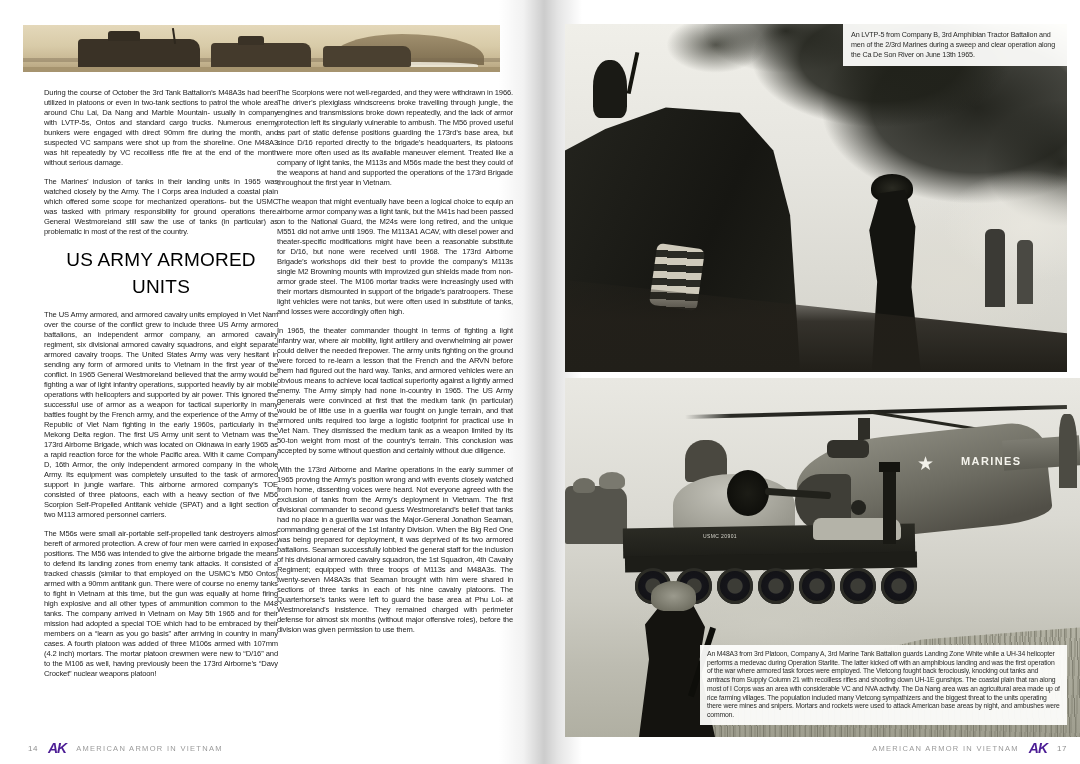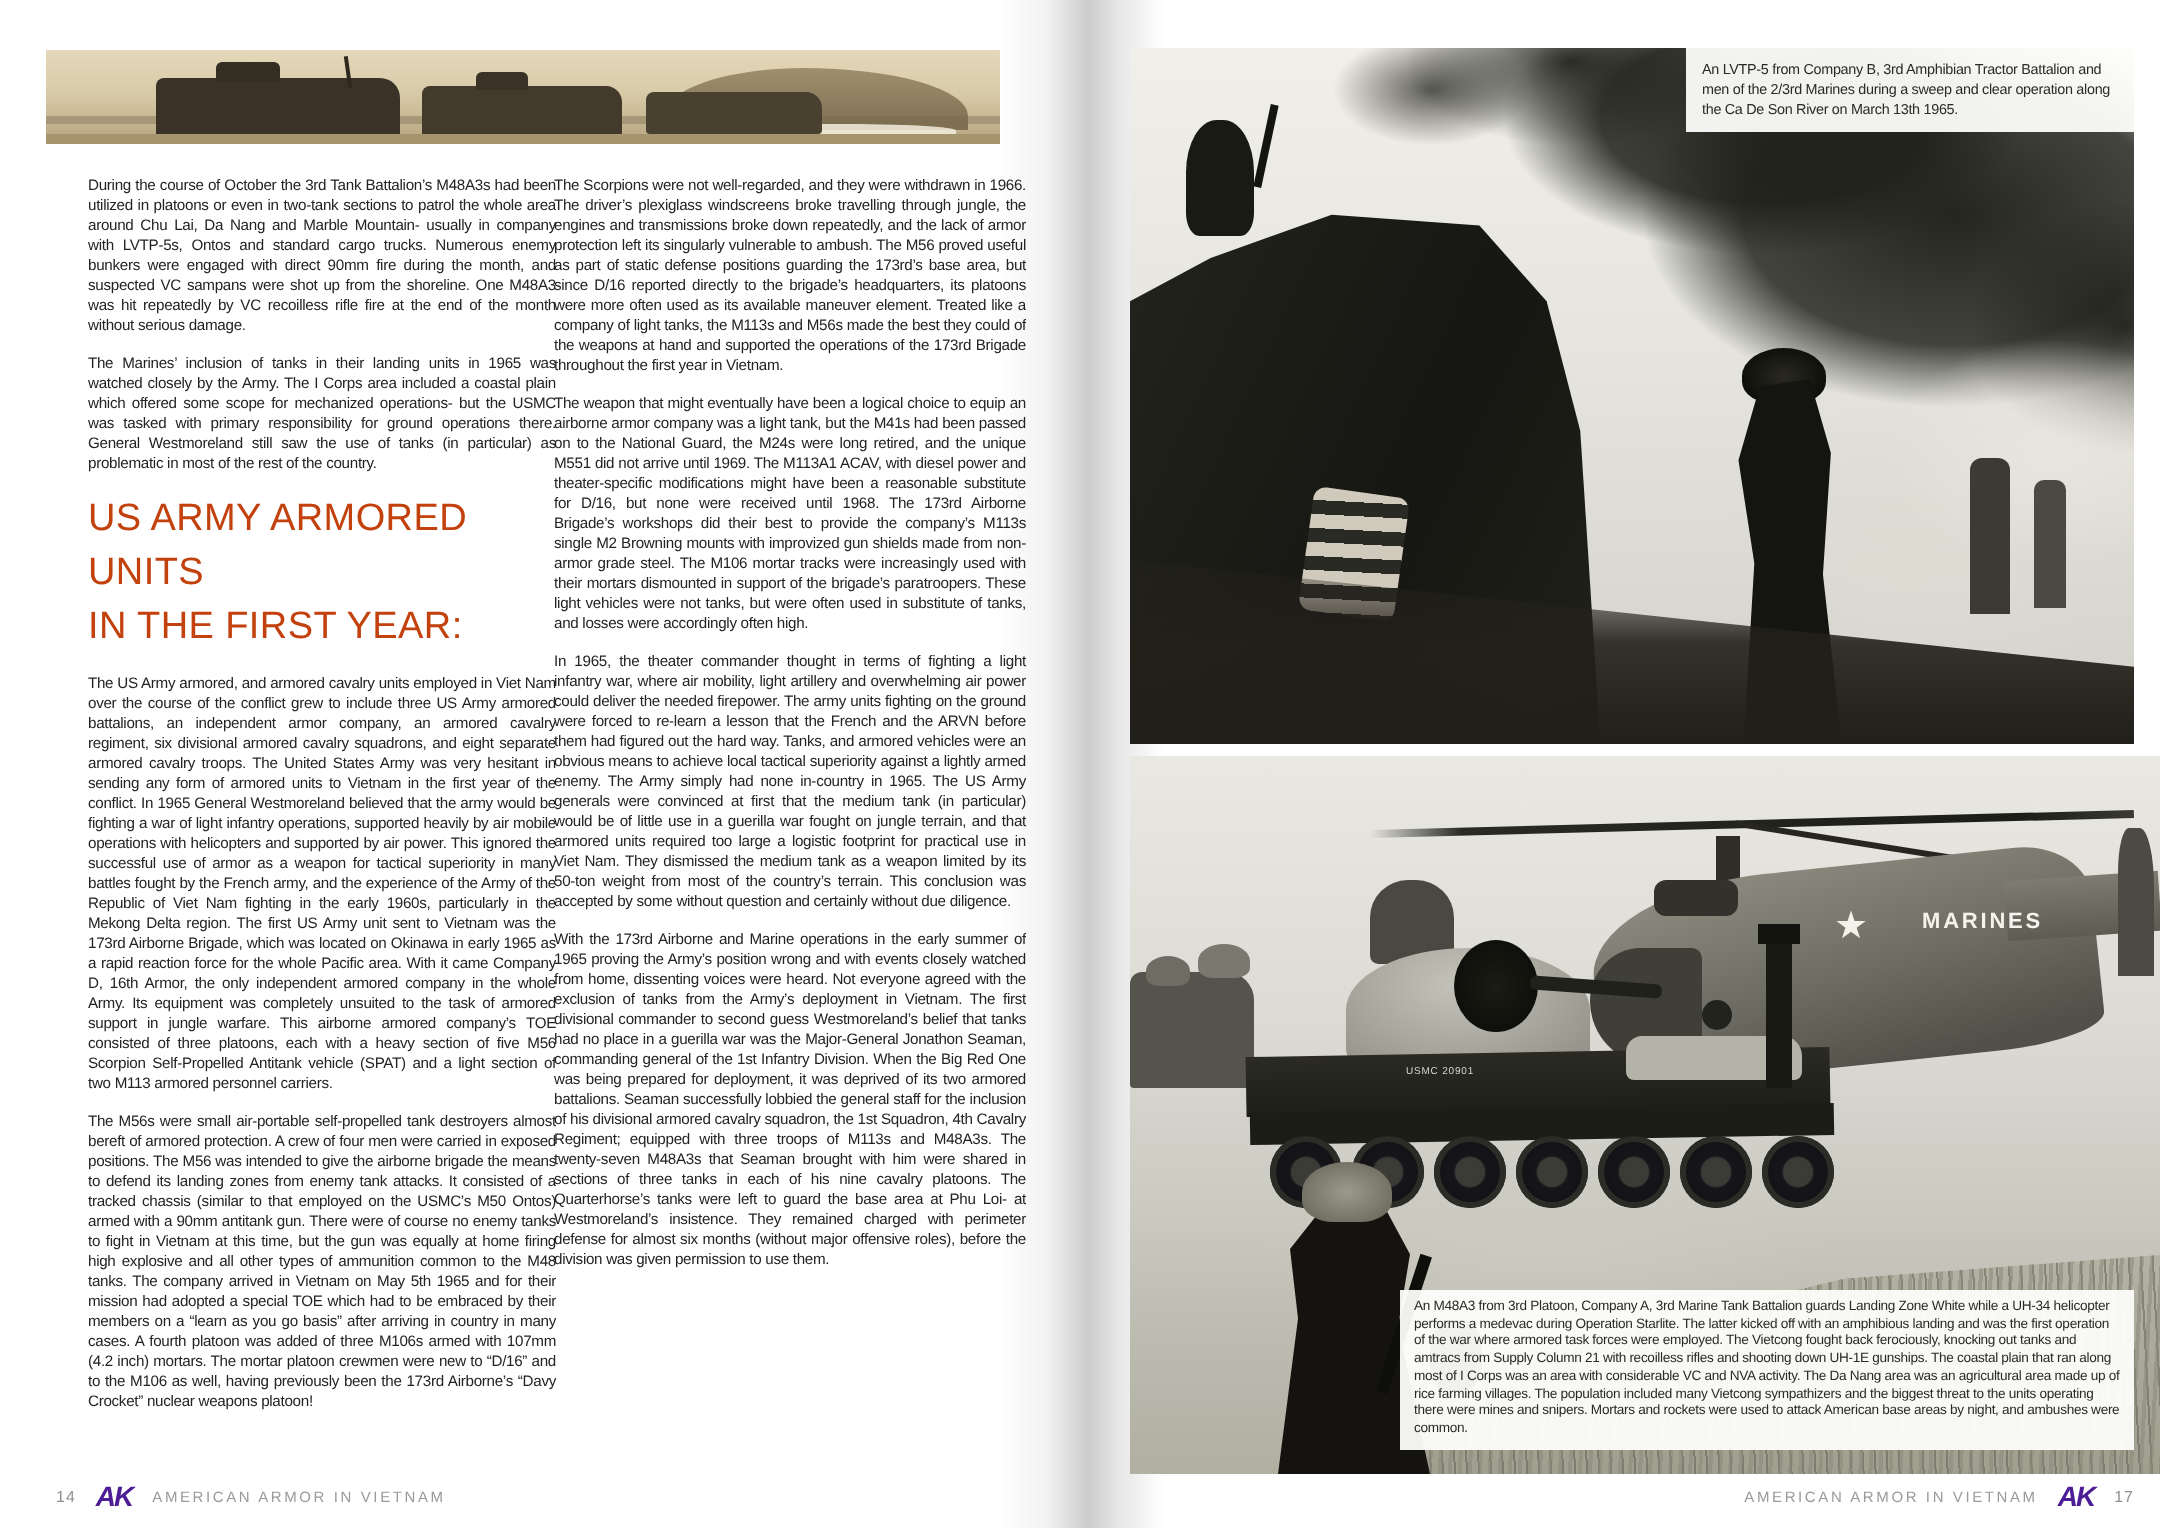--- a/index.html
+++ b/index.html
@@ -11,21 +11,21 @@
     background:linear-gradient(90deg, rgba(0,0,0,0) 0%, rgba(0,0,0,0.05) 30%, rgba(0,0,0,0.20) 55%, rgba(0,0,0,0.10) 72%, rgba(0,0,0,0) 100%); }
 
   
   .col { position:absolute; top:88px; height:648px; overflow:hidden;
     font-size:7.6px; line-height:10px; letter-spacing:-0.15px; color:#232323;
     text-align:justify; }
   .col p { margin:0 0 9px 0; }
   .col1 { left:44px; width:234px; }
   .col2 { left:277px; width:236px; }
   h2.section-heading { font-size:19px; line-height:27px; font-weight:400; letter-spacing:0.2px;
-    color:#c2410c; margin:4px 0 10px 0; text-align:left; }
+    color:#000000; margin:4px 0 10px 0; text-align:center; }
 
   
   .footer { position:absolute; bottom:8px; height:16px; display:flex; align-items:center; gap:10px;
     font-size:7.5px; letter-spacing:1.3px; color:#9a9a9a; }
   .footer-left { left:28px; }
   .footer-right { right:13px; flex-direction:row; }
   .ak-logo { font-style:italic; font-weight:bold; font-size:14px; letter-spacing:-1px; color:#4c1d95; }
   .page-num { font-size:8px; letter-spacing:0.5px; color:#8f8f8f; }
 
   
@@ -151,21 +151,20 @@
       <div class="pa-v3"></div>
       <div class="pa-ant"></div>
       <div class="pa-sand"></div>
     </div>
 
     <div class="col col1">
       <p>During the course of October the 3rd Tank Battalion’s M48A3s had been utilized in platoons or even in two-tank sections to patrol the whole area around Chu Lai, Da Nang and Marble Mountain- usually in company with LVTP-5s, Ontos and standard cargo trucks. Numerous enemy bunkers were engaged with direct 90mm fire during the month, and suspected VC sampans were shot up from the shoreline. One M48A3 was hit repeatedly by VC recoilless rifle fire at the end of the month without serious damage.</p>
       <p>The Marines’ inclusion of tanks in their landing units in 1965 was watched closely by the Army. The I Corps area included a coastal plain which offered some scope for mechanized operations- but the USMC was tasked with primary responsibility for ground operations there. General Westmoreland still saw the use of tanks (in particular) as problematic in most of the rest of the country.</p>
       <h2 class="section-heading">
         <span>US ARMY ARMORED UNITS</span><br>
-        <span>IN THE FIRST YEAR:</span>
       </h2>
       <p>The US Army armored, and armored cavalry units employed in Viet Nam over the course of the conflict grew to include three US Army armored battalions, an independent armor company, an armored cavalry regiment, six divisional armored cavalry squadrons, and eight separate armored cavalry troops. The United States Army was very hesitant in sending any form of armored units to Vietnam in the first year of the conflict. In 1965 General Westmoreland believed that the army would be fighting a war of light infantry operations, supported heavily by air mobile operations with helicopters and supported by air power. This ignored the successful use of armor as a weapon for tactical superiority in many battles fought by the French army, and the experience of the Army of the Republic of Viet Nam fighting in the early 1960s, particularly in the Mekong Delta region. The first US Army unit sent to Vietnam was the 173rd Airborne Brigade, which was located on Okinawa in early 1965 as a rapid reaction force for the whole Pacific area. With it came Company D, 16th Armor, the only independent armored company in the whole Army. Its equipment was completely unsuited to the task of armored support in jungle warfare. This airborne armored company’s TOE consisted of three platoons, each with a heavy section of five M56 Scorpion Self-Propelled Antitank vehicle (SPAT) and a light section of two M113 armored personnel carriers.</p>
       <p>The M56s were small air-portable self-propelled tank destroyers almost bereft of armored protection. A crew of four men were carried in exposed positions. The M56 was intended to give the airborne brigade the means to defend its landing zones from enemy tank attacks. It consisted of a tracked chassis (similar to that employed on the USMC’s M50 Ontos) armed with a 90mm antitank gun. There were of course no enemy tanks to fight in Vietnam at this time, but the gun was equally at home firing high explosive and all other types of ammunition common to the M48 tanks. The company arrived in Vietnam on May 5th 1965 and for their mission had adopted a special TOE which had to be embraced by their members on a “learn as you go basis” after arriving in country in many cases. A fourth platoon was added of three M106s armed with 107mm (4.2 inch) mortars. The mortar platoon crewmen were new to “D/16” and to the M106 as well, having previously been the 173rd Airborne’s “Davy Crocket” nuclear weapons platoon!</p>
     </div>
 
     <div class="col col2">
       <p>The Scorpions were not well-regarded, and they were withdrawn in 1966. The driver’s plexiglass windscreens broke travelling through jungle, the engines and transmissions broke down repeatedly, and the lack of armor protection left its singularly vulnerable to ambush. The M56 proved useful as part of static defense positions guarding the 173rd’s base area, but since D/16 reported directly to the brigade’s headquarters, its platoons were more often used as its available maneuver element. Treated like a company of light tanks, the M113s and M56s made the best they could of the weapons at hand and supported the operations of the 173rd Brigade throughout the first year in Vietnam.</p>
       <p>The weapon that might eventually have been a logical choice to equip an airborne armor company was a light tank, but the M41s had been passed on to the National Guard, the M24s were long retired, and the unique M551 did not arrive until 1969. The M113A1 ACAV, with diesel power and theater-specific modifications might have been a reasonable substitute for D/16, but none were received until 1968. The 173rd Airborne Brigade’s workshops did their best to provide the company’s M113s single M2 Browning mounts with improvized gun shields made from non-armor grade steel. The M106 mortar tracks were increasingly used with their mortars dismounted in support of the brigade’s paratroopers. These light vehicles were not tanks, but were often used in substitute of tanks, and losses were accordingly often high.</p>
       <p>In 1965, the theater commander thought in terms of fighting a light infantry war, where air mobility, light artillery and overwhelming air power could deliver the needed firepower. The army units fighting on the ground were forced to re-learn a lesson that the French and the ARVN before them had figured out the hard way. Tanks, and armored vehicles were an obvious means to achieve local tactical superiority against a lightly armed enemy. The Army simply had none in-country in 1965. The US Army generals were convinced at first that the medium tank (in particular) would be of little use in a guerilla war fought on jungle terrain, and that armored units required too large a logistic footprint for practical use in Viet Nam. They dismissed the medium tank as a weapon limited by its 50-ton weight from most of the country’s terrain. This conclusion was accepted by some without question and certainly without due diligence.</p>
       <p>With the 173rd Airborne and Marine operations in the early summer of 1965 proving the Army’s position wrong and with events closely watched from home, dissenting voices were heard. Not everyone agreed with the exclusion of tanks from the Army’s deployment in Vietnam. The first divisional commander to second guess Westmoreland’s belief that tanks had no place in a guerilla war was the Major-General Jonathon Seaman, commanding general of the 1st Infantry Division. When the Big Red One was being prepared for deployment, it was deprived of its two armored battalions. Seaman successfully lobbied the general staff for the inclusion of his divisional armored cavalry squadron, the 1st Squadron, 4th Cavalry Regiment; equipped with three troops of M113s and M48A3s. The twenty-seven M48A3s that Seaman brought with him were shared in sections of three tanks in each of his nine cavalry platoons. The Quarterhorse’s tanks were left to guard the base area at Phu Loi- at Westmoreland’s insistence. They remained charged with perimeter defense for almost six months (without major offensive roles), before the division was given permission to use them.</p>
@@ -187,21 +186,21 @@
       <div class="p1-grille"></div>
       <div class="p1-soldier-left"></div>
       <div class="p1-gun"></div>
       <div class="p1-helmet-center"></div>
       <div class="p1-soldier-center"></div>
       <div class="p1-soldier-far1"></div>
       <div class="p1-soldier-far2"></div>
       <div class="p1-ground"></div>
     </div>
 
-    <div class="caption caption1">An LVTP-5 from Company B, 3rd Amphibian Tractor Battalion and men of the 2/3rd Marines during a sweep and clear operation along the Ca De Son River on March 13th 1965.</div>
+    <div class="caption caption1">An LVTP-5 from Company B, 3rd Amphibian Tractor Battalion and men of the 2/3rd Marines during a sweep and clear operation along the Ca De Son River on June 13th 1965.</div>
 
     <div class="photo photo2">
       <div class="p2-rotor1"></div>
       <div class="p2-rotor2"></div>
       <div class="p2-heli-mast"></div>
       <div class="p2-heli-body"></div>
       <div class="p2-heli-tailboom"></div>
       <div class="p2-heli-fin"></div>
       <div class="p2-heli-nose"></div>
       <div class="p2-heli-cockpit"></div>

